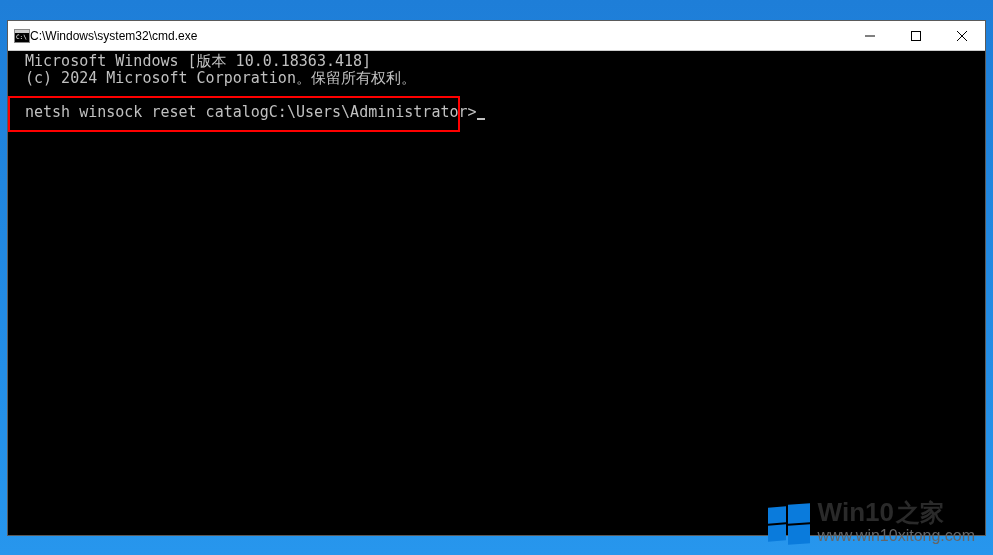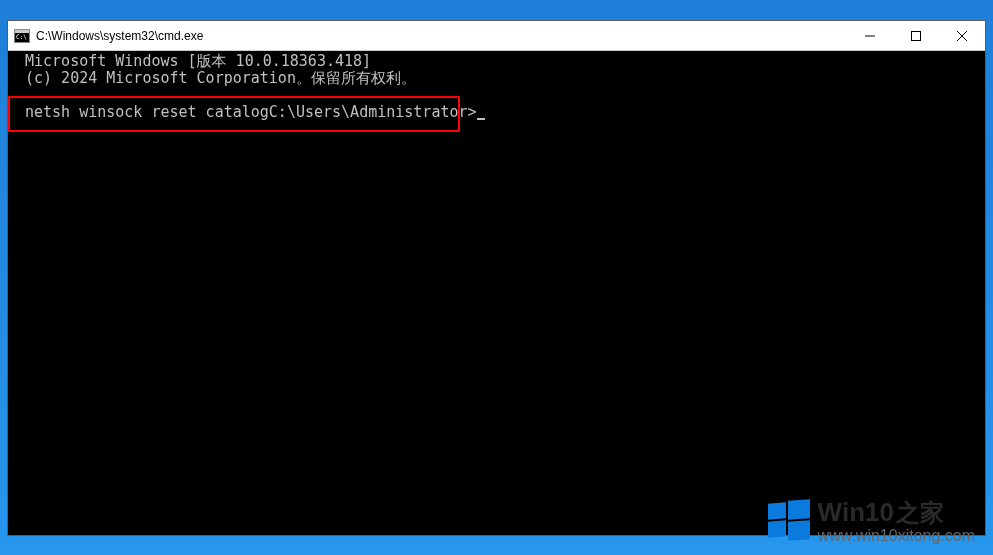--- a/index.html
+++ b/index.html
@@ -26,21 +26,20 @@
       height: 30px;
       background: #ffffff;
       display: flex;
       align-items: center;
       justify-content: space-between;
       border-bottom: 1px solid #ccc;
     }
     .titlebar-left {
       display: flex;
       align-items: center;
-      gap: 6px;
       padding-left: 6px;
     }
     .cmd-icon {
       width: 16px;
       height: 14px;
       background: #000;
       border: 1px solid #888;
       position: relative;
       display: flex;
       align-items: center;
@@ -107,21 +106,21 @@
       height: 2px;
       background: #c0c0c0;
       margin-top: 14px;
       vertical-align: bottom;
     }
     .watermark {
       position: absolute;
       right: 18px;
       bottom: 10px;
       display: flex;
-      align-items: flex-start;
+      align-items: flex-end;
       gap: 8px;
     }
     .win-logo {
       width: 42px;
       height: 42px;
       position: relative;
     }
     .win-logo .sq {
       position: absolute;
       background: #0a7bdc;

